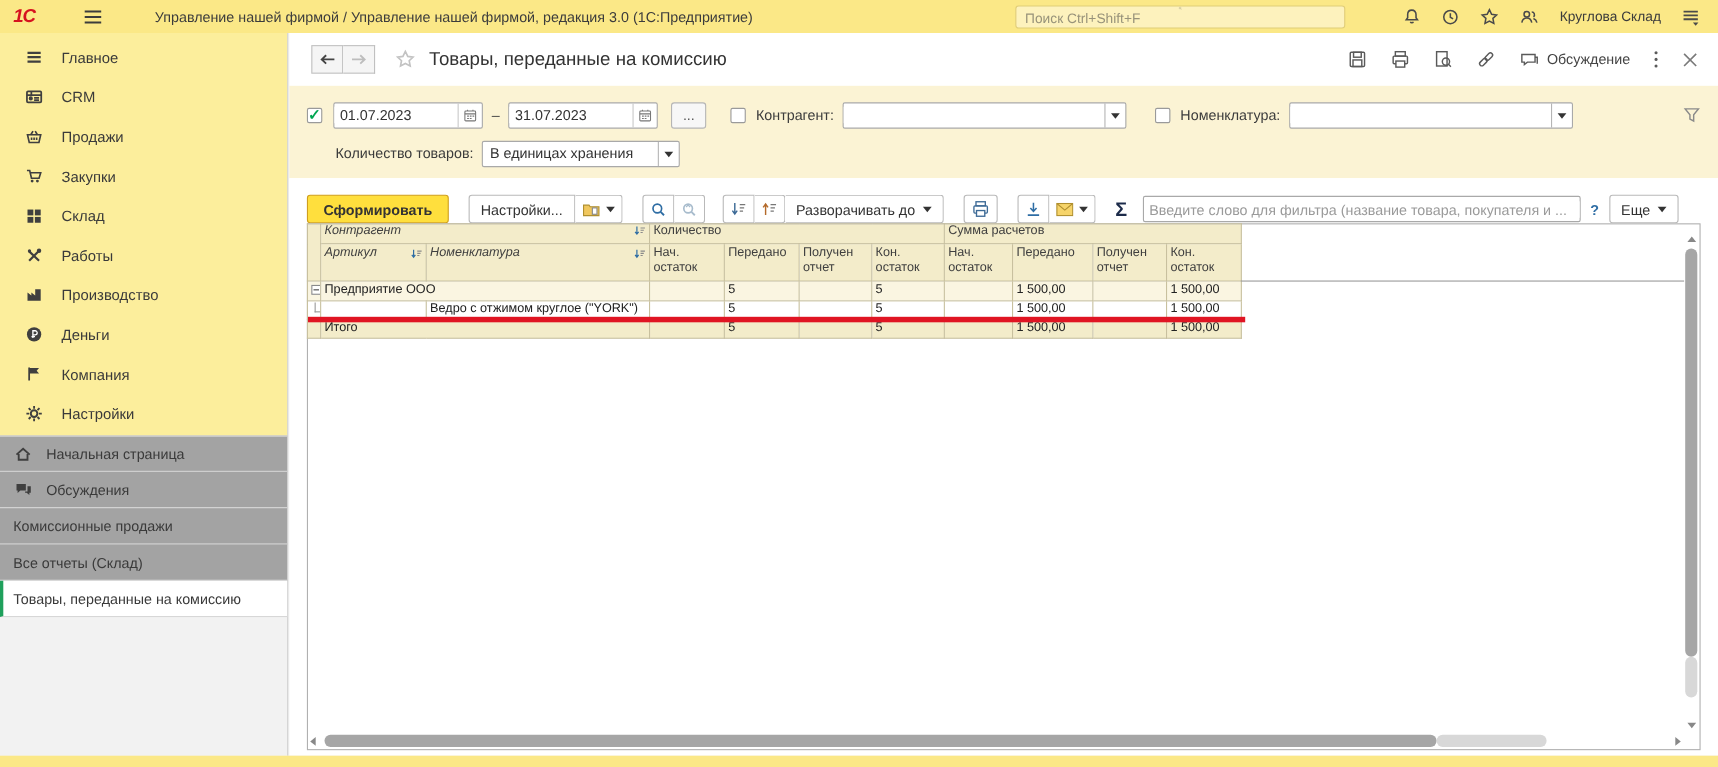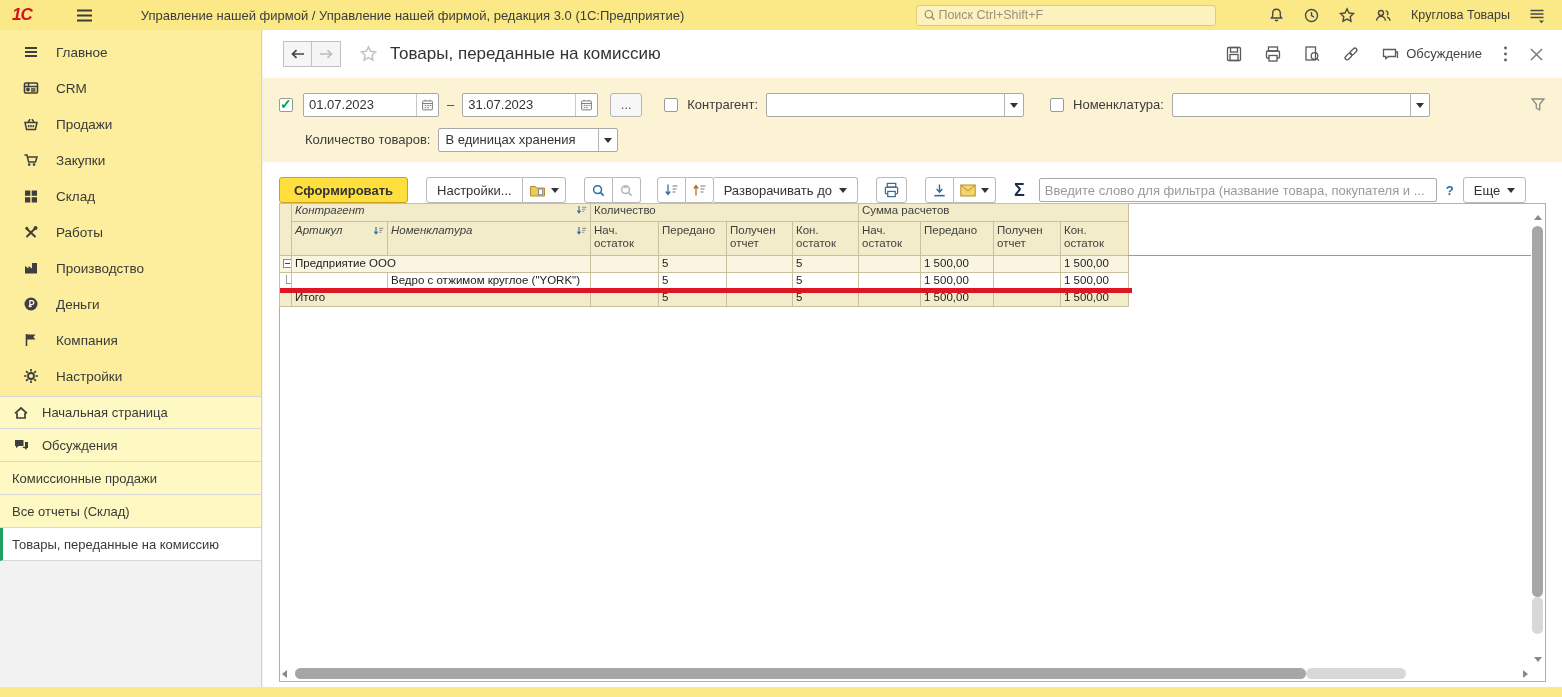--- a/index.html
+++ b/index.html
@@ -11,36 +11,36 @@
   }
   svg { display:block; }
 
   
   .topbar { position:absolute; left:0; top:0; right:0; height:30px; background:#fbe887;
             display:flex; align-items:center;gap:30px; }
   .logo { font-weight:bold; font-size:17px; color:#d6121f; margin:0 14px 0 12px; font-style:italic; letter-spacing:-1px;}
   .tb-menu { margin-right:18px; cursor:pointer; }
   .tb-title { font-size:13px; color:#3c3c3c; white-space:nowrap; }
   .tb-search { margin-left:auto; width:300px; height:21px; background:rgba(255,255,255,0.45);
-               border:1px solid #e0cd79; border-radius:3px; display:flex; align-items:center; padding:0 6px; }
+               border:1px solid #e0cd79; border-radius:3px; display:flex; align-items:center; padding:0 6px;flex-direction:column; }
   .tb-search input { border:none; outline:none; background:transparent; width:100%; font-size:12.5px;
                      color:#555; font-family:inherit; }
   .tb-search input::placeholder { color:#98937a; }
   .tb-icons { display:flex; align-items:center; gap:18px; margin:0 16px 0 22px; }
   .tb-user { font-size:12.5px; color:#3c3c3c; }
 
   
   .sidebar { position:absolute; left:0; top:30px; width:262px; bottom:10px;
              background:#f2f2f2; border-right:1px solid #d2d2d2; }
   .sb-yellow { background:#fcee9c; padding-top:4px; height:366px; }
   .nav-item { height:36px; display:flex; align-items:center; padding-left:22px; cursor:pointer; }
   .nav-ic { width:18px; margin-right:16px; display:flex; justify-content:center; }
   .nav-label { font-size:13.5px; color:#3a3a3a; }
   .sb-bottom .bt-item { height:33px; display:flex; align-items:center; padding-left:12px;
-             background:#fef9c3; border-bottom:1px solid #d7d7d7; cursor:pointer; }
+             background:#a3a3a3; border-bottom:1px solid #d7d7d7; cursor:pointer; }
   .sb-bottom .bt-item:first-child { border-top:1px solid #d7d7d7; }
   .bt-item .nav-ic { margin-right:12px; }
   .bt-item span.lbl { font-size:13px; color:#3a3a3a; }
   .bt-item.active { background:#ffffff; border-left:3px solid #1fa05c; padding-left:9px; }
 
   
   .main { position:absolute; left:263px; top:30px; right:0; bottom:10px; background:#fff; }
 
   .report-header { position:absolute; left:0; top:0; right:0; height:48px; display:flex; align-items:center; }
   .navbtns { display:flex; margin-left:20px; }
@@ -171,21 +171,21 @@
           <path d="M9 1.8l2 4.2 4.5.6-3.3 3.1.8 4.5L9 12.1l-4 2.1.8-4.5L2.5 6.6 7 6z"></path>
         </svg>
       </span>
     <span>
         <svg width="19" height="17" viewBox="0 0 19 17" fill="none" stroke="#4a4a4a" stroke-width="1.4">
           <circle cx="7" cy="6" r="2.5"></circle>
           <path d="M2.5 13.6c.5-2.7 2.2-4.2 4.5-4.2s4 1.5 4.5 4.2"></path>
           <path d="M11.5 3.9a2.5 2.5 0 011.6 4.4M13 9.8c1.7.6 2.8 1.9 3.2 3.8"></path>
         </svg>
       </span>
-    <span class="tb-user">Круглова Товары</span>
+    <span class="tb-user">Круглова Склад</span>
     <span>
         <svg width="18" height="17" viewBox="0 0 18 17">
           <path d="M2.5 3.5h13M2.5 7h13M2.5 10.5h13" stroke="#4a4a4a" stroke-width="1.6" fill="none"></path>
           <path d="M11 13.5h5l-2.5 2.8z" fill="#4a4a4a"></path>
         </svg>
       </span>
   </div>
 </div>
 
 <div class="sidebar">

